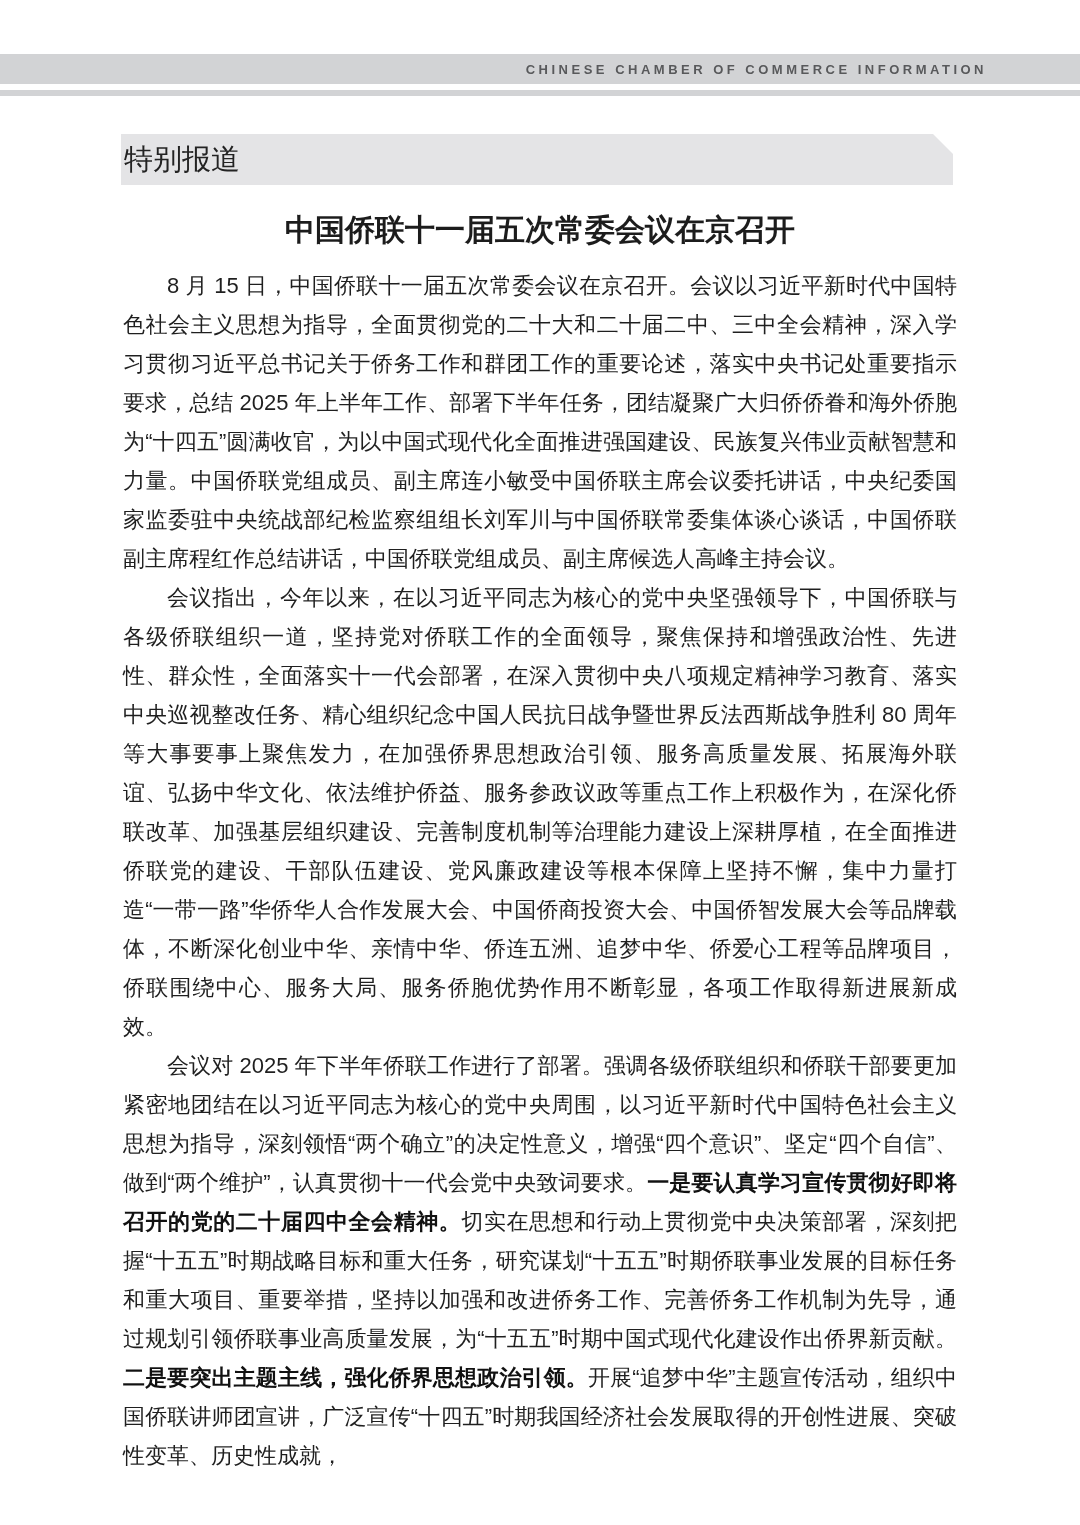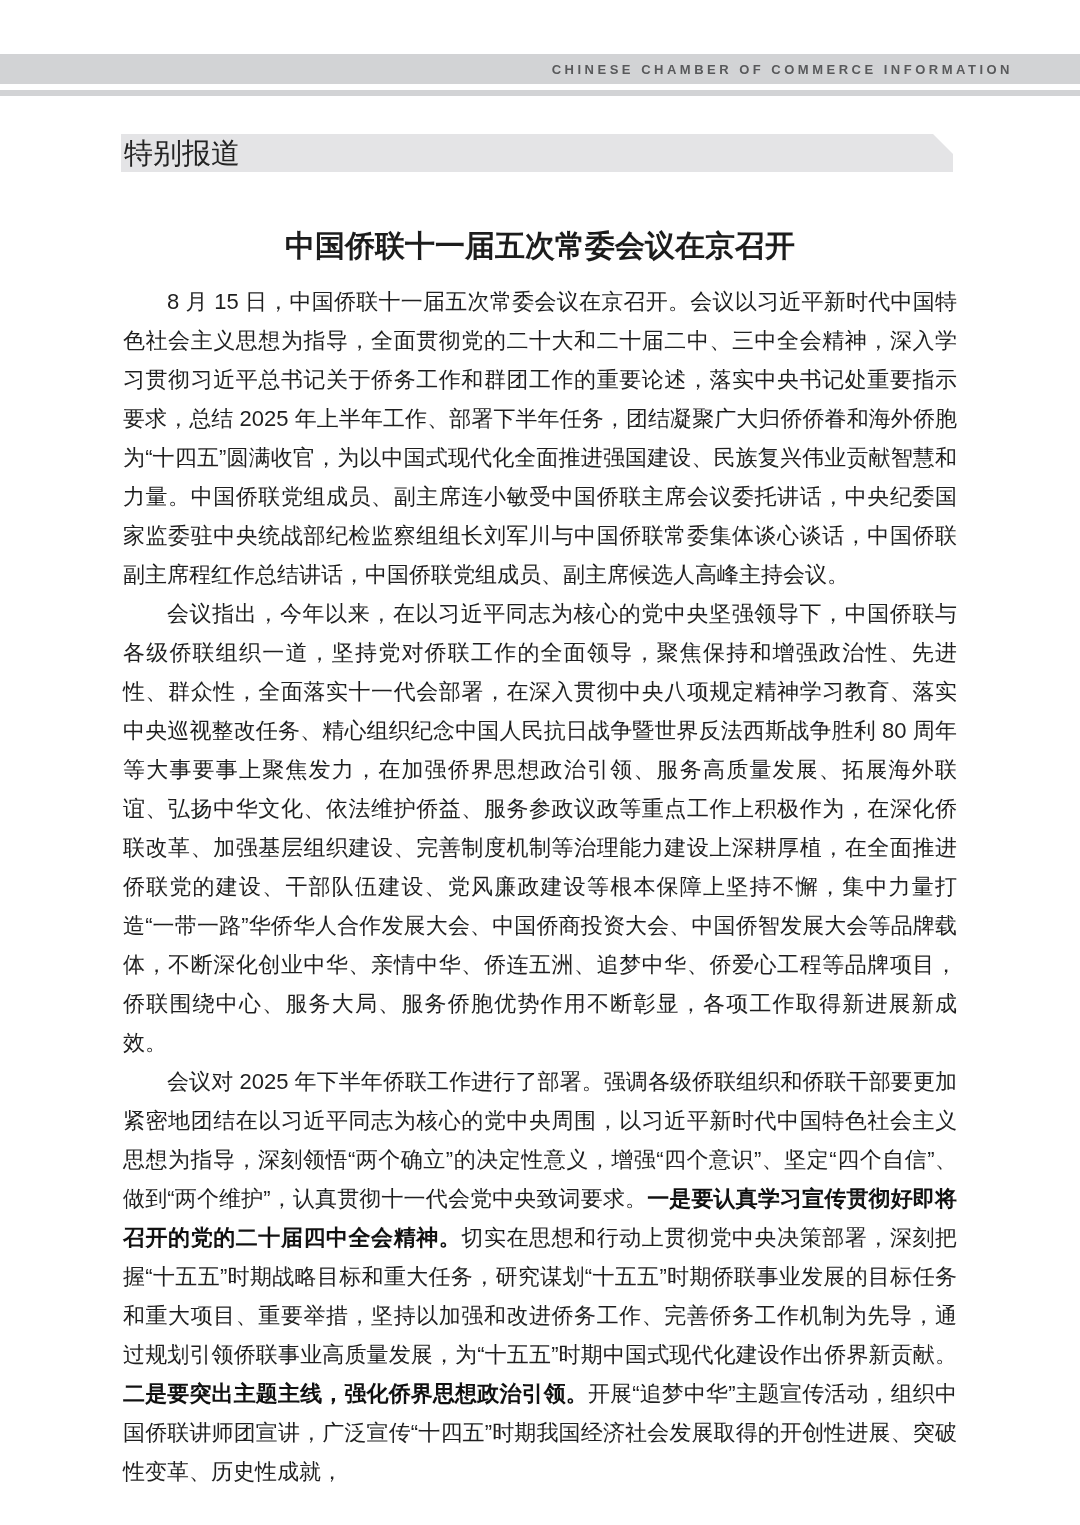--- a/index.html
+++ b/index.html
@@ -14,21 +14,21 @@
 
   
   .top-band {
     position: absolute;
     top: 54px; left: 0; right: 0;
     height: 30px;
     background: var(--band_gray, #d2d3d5);
     display: flex;
     align-items: center;
     justify-content: flex-end;
-    padding-right: 67px;
+    padding-right: 93px;
     box-sizing: border-box;
   }
   .band-text {
     font-size: 13px;
     font-weight: bold;
     letter-spacing: 3.5px;
     color: var(--band_text_gray, #58595b);
     white-space: nowrap;
   }
   .top-rule {
@@ -37,38 +37,38 @@
     height: 6px;
     background: var(--band_gray, #d2d3d5);
   }
 
   
   .section-bar {
     position: absolute;
     top: 134px;
     left: 121px;
     width: 832px;
-    height: 38px;
+    height: 51px;
     background: var(--section_bar_gray, #e4e4e6);
     clip-path: polygon(0 0, calc(100% - 20px) 0, 100% 20px, 100% 100%, 0 100%);
     display: flex;
     align-items: center;
   }
   .section-label {
     font-family: "Liberation Serif", serif;
     font-size: 29px;
     color: #232323;
     padding-left: 3px;
     line-height: 1;
   }
 
   
   main.article {
     position: absolute;
-    top: 228px;
+    top: 212px;
     left: 123px;
     width: 834px;
   }
   .article-title {
     margin: 0 0 18px 0;
     font-size: 30px;
     line-height: 36px;
     font-weight: bold;
     text-align: center;
     color: #1c1c1c;

